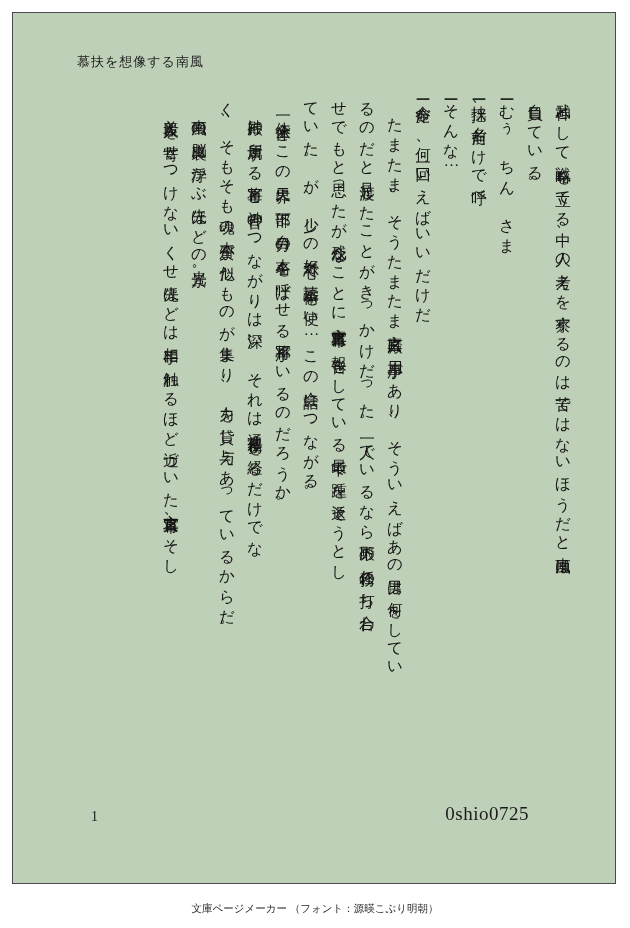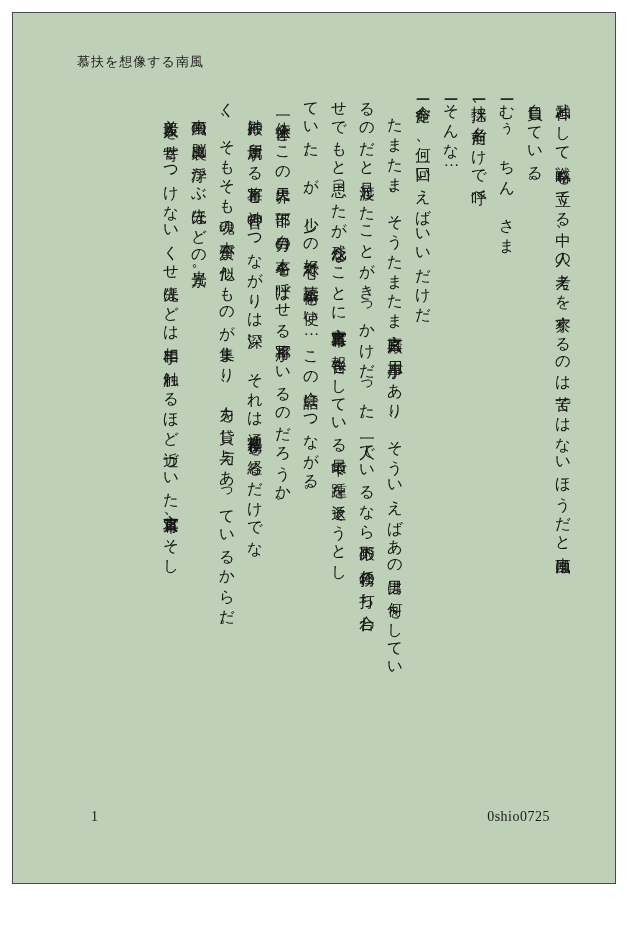--- a/index.html
+++ b/index.html
@@ -71,23 +71,23 @@
   }
   .page-number {
     position: absolute;
     left: 78px;
     bottom: 58px;
     font-size: 14px;
     color: #1b1b1b;
   }
   .author-tag {
     position: absolute;
-    right: 65px;
+    right: 86px;
     bottom: 58px;
-    font-size: 14px;
+    font-size: 19px;
     color: #1b1b1b;
     letter-spacing: 0.5px;
   }
   .footer-note {
     position: absolute;
     left: 0;
     top: 902px;
     width: 630px;
     text-align: center;
     font-size: 10.5px;
@@ -120,13 +120,14 @@
       <div class="vline indent1">南風の脳裏に浮かぶ先ほどの光景。</div>
       <div class="vline indent1">普段人を寄せつけないくせ先ほどは相手に触れるほど近づいた玄真将軍、そし</div>
     </div>
 
     <div class="page-number">1</div>
 
     <div class="author-tag">0shio0725</div>
 
   </div>
 
+  <div class="footer-note">文庫ページメーカー （フォント：源暎こぶり明朝）</div>
 </div>
 
 </body></html>

